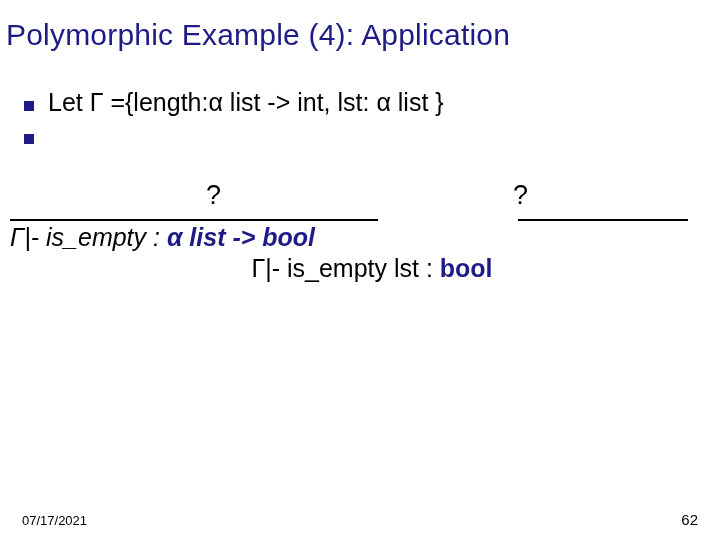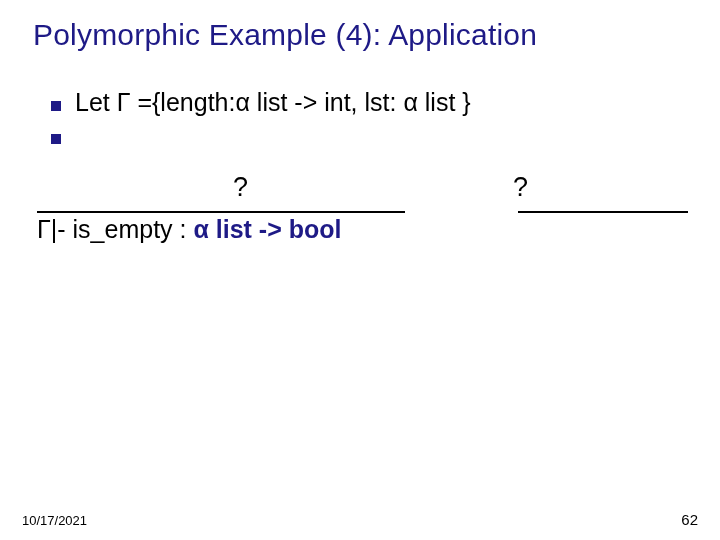--- a/index.html
+++ b/index.html
@@ -7,33 +7,33 @@
     width: 720px;
     height: 540px;
     background: #ffffff;
     font-family: Arial, Helvetica, sans-serif;
     position: relative;
     overflow: hidden;
   }
   .slide {
     width: 100%;
     height: 100%;
-    padding: 18px 22px 0 33px;
+    padding: 18px 22px 0 6px;
     position: relative;
   }
   .title {
     color: #1e1a86;
     font-size: 30px;
     font-weight: 400;
     margin-bottom: 34px;
     letter-spacing: 0.2px;
   }
   .bullets {
     margin-left: 18px;
-    margin-bottom: 28px;
+    margin-bottom: 36px;
   }
   .bullet-row {
     display: flex;
     align-items: baseline;
     margin-bottom: 4px;
   }
   .bullet-square {
     width: 10px;
     height: 10px;
     background: #1e1a86;
@@ -71,20 +71,21 @@
     width: 368px;
   }
   .rule-right {
     width: 170px;
   }
   .premises {
     display: flex;
     justify-content: space-between;
     align-items: center;
     padding: 0 14px 0 4px;
+    font-style: italic;
   }
   .premise {
     color: #000000;
     font-size: 25px;
     white-space: nowrap;
   }
   .blue-bold {
     color: #1e1a86;
     font-weight: bold;
   }
@@ -136,19 +137,22 @@
     <div class="rule-line rule-left"></div>
     <div class="rule-line rule-right"></div>
   </div>
 
   <div class="premises">
     <div class="premise">
       <span>Γ|- is_empty : </span><span class="blue-bold">α list -&gt; bool</span>
     </div>
   </div>
 
+  <div class="conclusion">
+    <span>Γ|- is_empty lst : </span><span class="blue-bold">bool</span>
+  </div>
 
   <div class="footer">
-    <div>10/17/2021</div>
+    <div>07/17/2021</div>
     <div class="page-num">62</div>
   </div>
 
 </div>
 
 </body></html>

